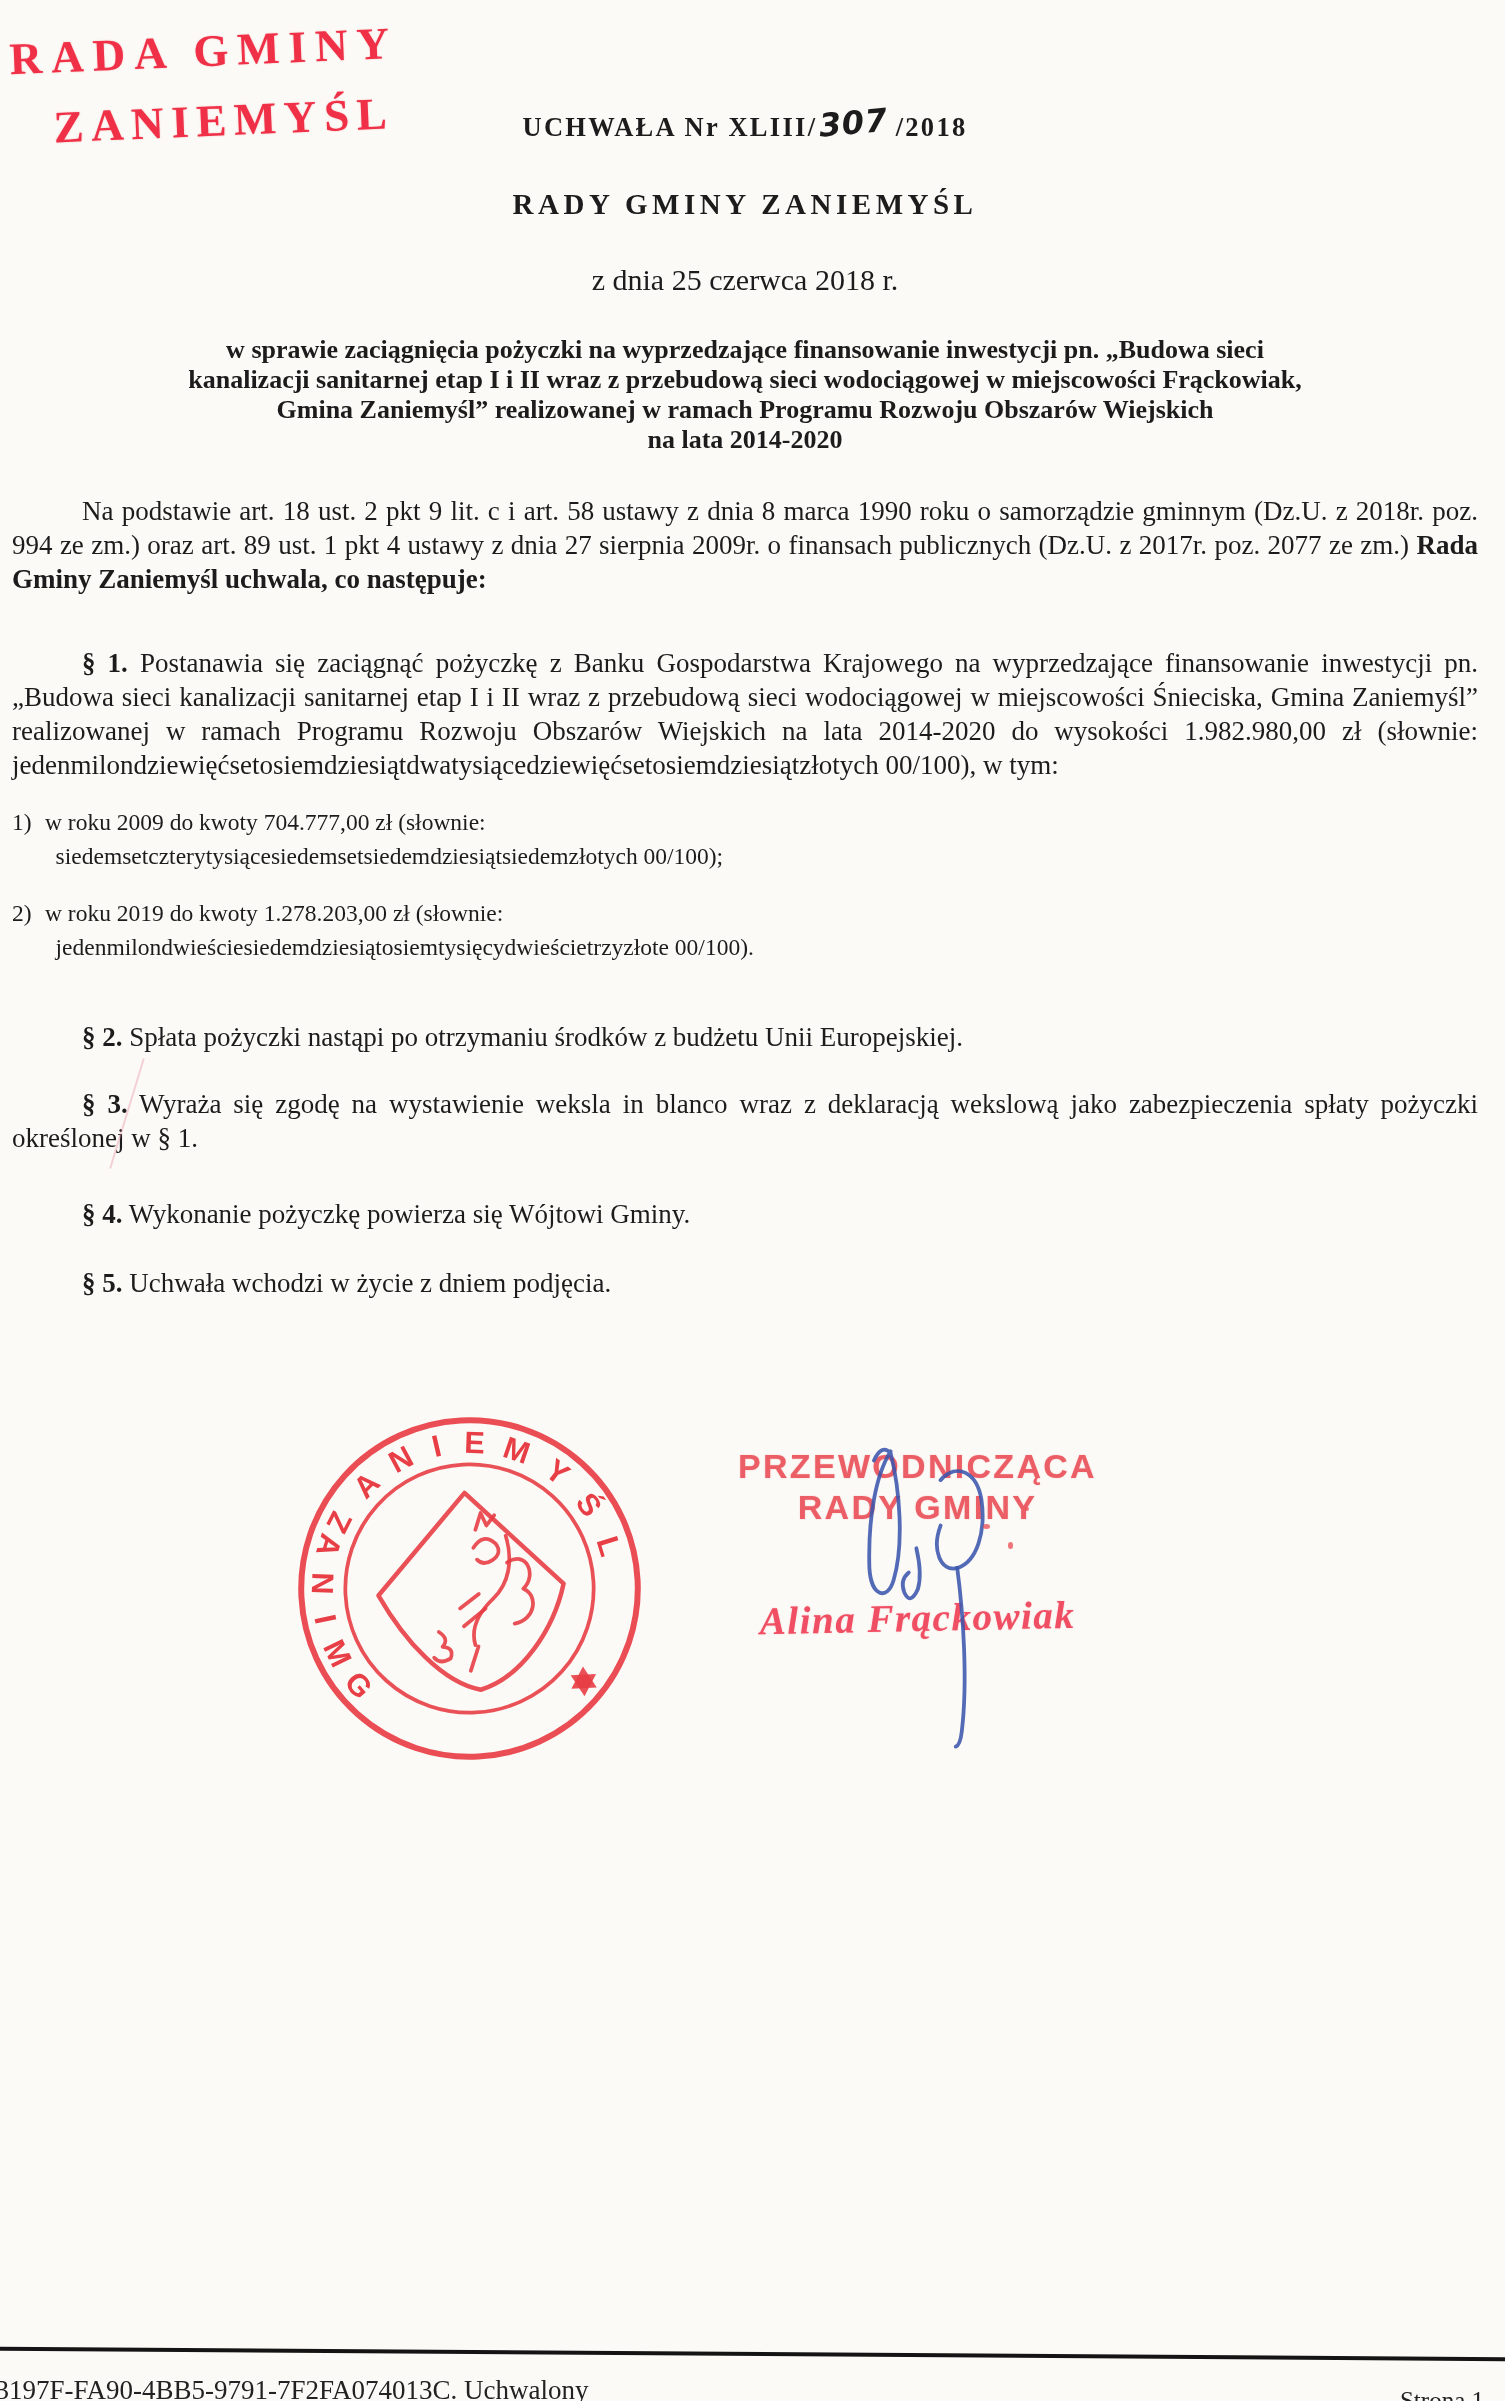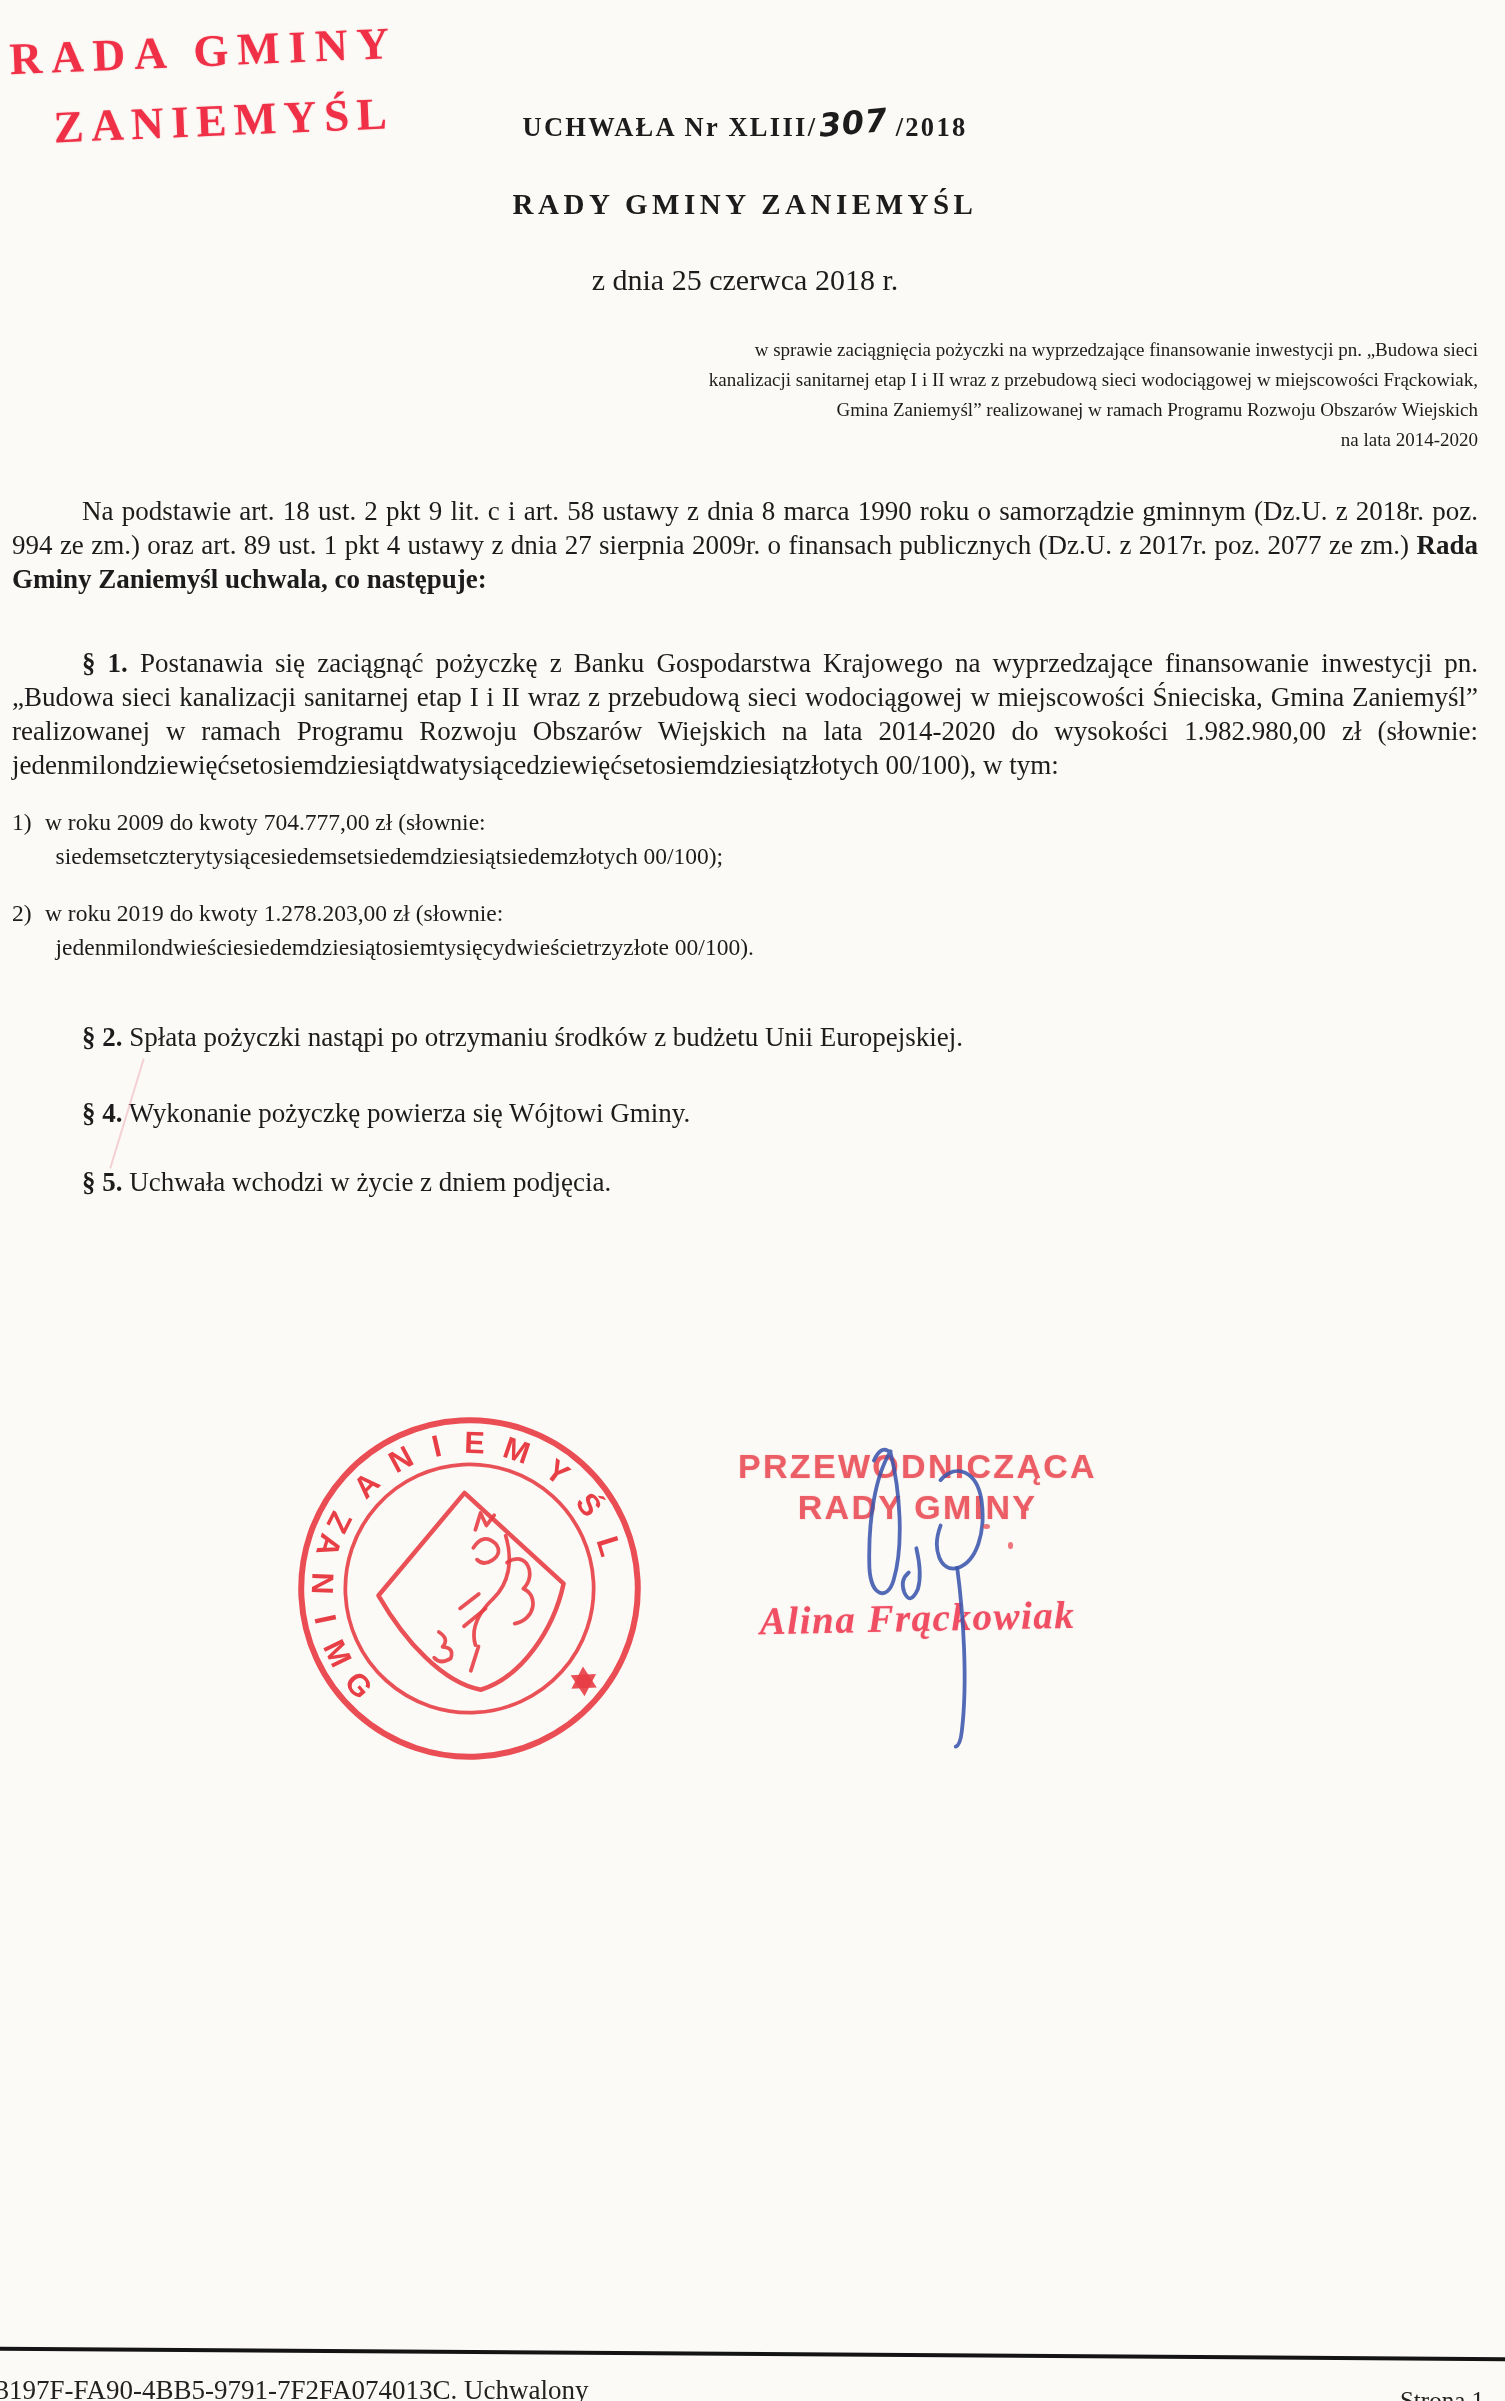--- a/index.html
+++ b/index.html
@@ -30,21 +30,21 @@
     font-size:26.5px; font-weight:bold; letter-spacing:2.3px;
   }
   .hand {
     display:inline-block; font-family:"DejaVu Sans", sans-serif;
     font-style:italic; font-weight:bold; font-size:32px; letter-spacing:0.8px;
     transform:rotate(-5deg) translateY(-2.3px); margin:0 7.6px 0 1.5px;
   }
   .subtitle { margin-top:44px; text-align:center; font-size:29px; font-weight:bold; letter-spacing:4.5px;font-family:Liberation Serif, serif; }
   .dateline { margin-top:42px; text-align:center; font-size:30px; }
 
-  .subject { margin-top:38px; text-align:right; font-weight:normal; font-size:19px; line-height:30px; }
+  .subject { margin-top:38px; text-align:center; font-weight:bold; font-size:26px; line-height:30px; }
 
   .para { font-size:27px; line-height:34px; text-align:justify; }
   .legal { margin-top:39px; text-indent:70px; }
   .sec   { text-indent:70px; }
   .sec .seclabel { font-weight:bold; }
   .s1 { margin-top:50px; }
   .s2 { margin-top:56px; }
   .s3 { margin-top:33px; }
   .s4 { margin-top:42px; }
   .s5 { margin-top:35px; }
@@ -120,20 +120,21 @@
       <span class="itext"><span>w roku 2009 do kwoty 704.777,00 zł (słownie:</span><br><span class="cont">siedemsetczterytysiącesiedemsetsiedemdziesiątsiedemzłotych 00/100);</span></span>
     </div>
     <div class="item">
       <span class="num">2)</span>
       <span class="itext"><span>w roku 2019 do kwoty 1.278.203,00 zł (słownie:</span><br><span class="cont">jedenmilondwieściesiedemdziesiątosiemtysięcydwieścietrzyzłote 00/100).</span></span>
     </div>
   </div>
 
   <p class="para sec s2"><b class="seclabel">§ 2.</b> <span>Spłata pożyczki nastąpi po otrzymaniu środków z budżetu Unii Europejskiej.</span></p>
 
+  <p class="para sec s3"><b class="seclabel">§ 3.</b> <span>Wyraża się zgodę na wystawienie weksla in blanco wraz z deklaracją wekslową jako zabezpieczenia spłaty pożyczki określonej w § 1.</span></p>
 
   <p class="para sec s4"><b class="seclabel">§ 4.</b> <span>Wykonanie pożyczkę powierza się Wójtowi Gminy.</span></p>
 
   <p class="para sec s5"><b class="seclabel">§ 5.</b> <span>Uchwała wchodzi w życie z dniem podjęcia.</span></p>
 </div>
 
 <div class="seal-area">
 
   <svg class="round-stamp" viewBox="0 0 480 480">
     <circle cx="240" cy="240" r="225" fill="none" stroke="var(--seal-red,#e62a33)" stroke-width="8" stroke-opacity=".92"></circle>

